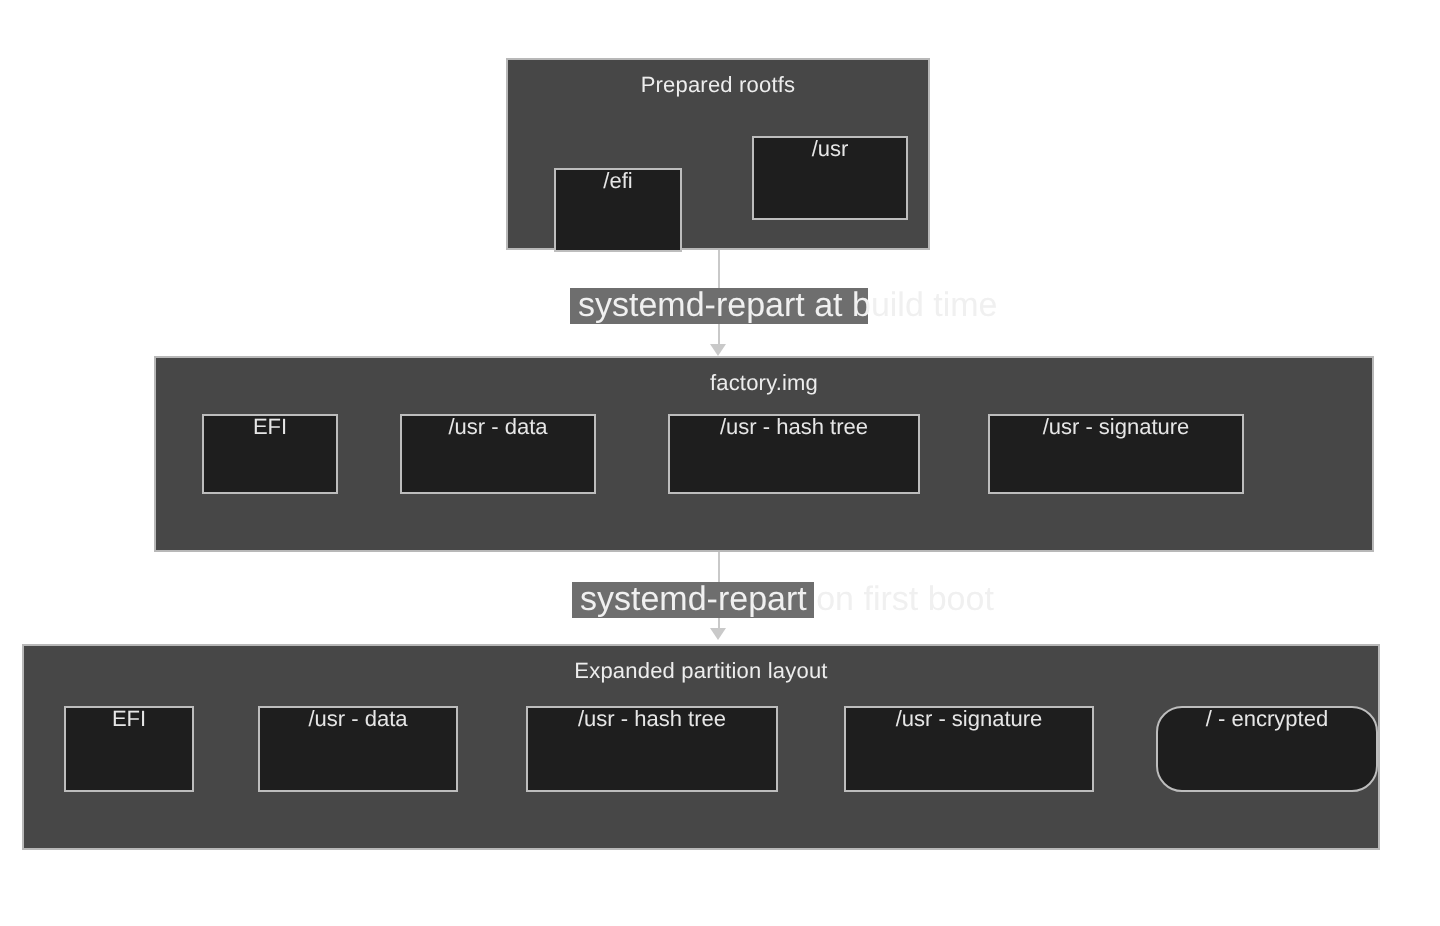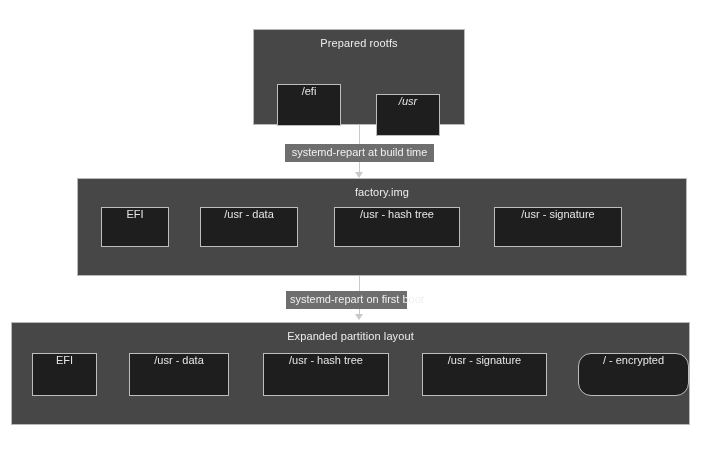--- a/index.html
+++ b/index.html
@@ -74,39 +74,39 @@
     border-left: 4px solid transparent;
     border-right: 4px solid transparent;
     border-top: 6px solid #c9c9c9;
   }
 
   
   .edge-label {
     position: absolute;
     background: #6e6e6e;
     color: #f0f0f0;
-    font-size: 11px;
+    font-size: 17px;
     line-height: 15px;
     padding: 1px 4px;
     white-space: nowrap;
     box-sizing: border-box;
     text-align: center;
   }
 </style>
 </head>
 <body>
 
 <div id="diagram">
 
   <div class="group" style="left:253px; top:29px; width:212px; height:96px;">
     <div class="group-title">Prepared rootfs</div>
     <div class="node" style="left:23px; top:54px; width:64px; height:42px;">
       <span>/efi</span>
     </div>
-    <div class="node" style="left:122px; top:64px; width:64px; height:42px;font-style:italic;">
+    <div class="node" style="left:122px; top:38px; width:78px; height:42px;">
       <span>/usr</span>
     </div>
   </div>
 
   <div class="connector" style="left:359px; top:125px; height:21px;"></div>
   <div class="connector" style="left:359px; top:161px; height:12px;"></div>
   <div class="arrowhead" style="left:355px; top:172px;"></div>
   <div class="edge-label" style="left:285px; top:144px; width:149px; height:18px;">systemd-repart at build time</div>
 
   <div class="group" style="left:77px; top:178px; width:610px; height:98px;">

